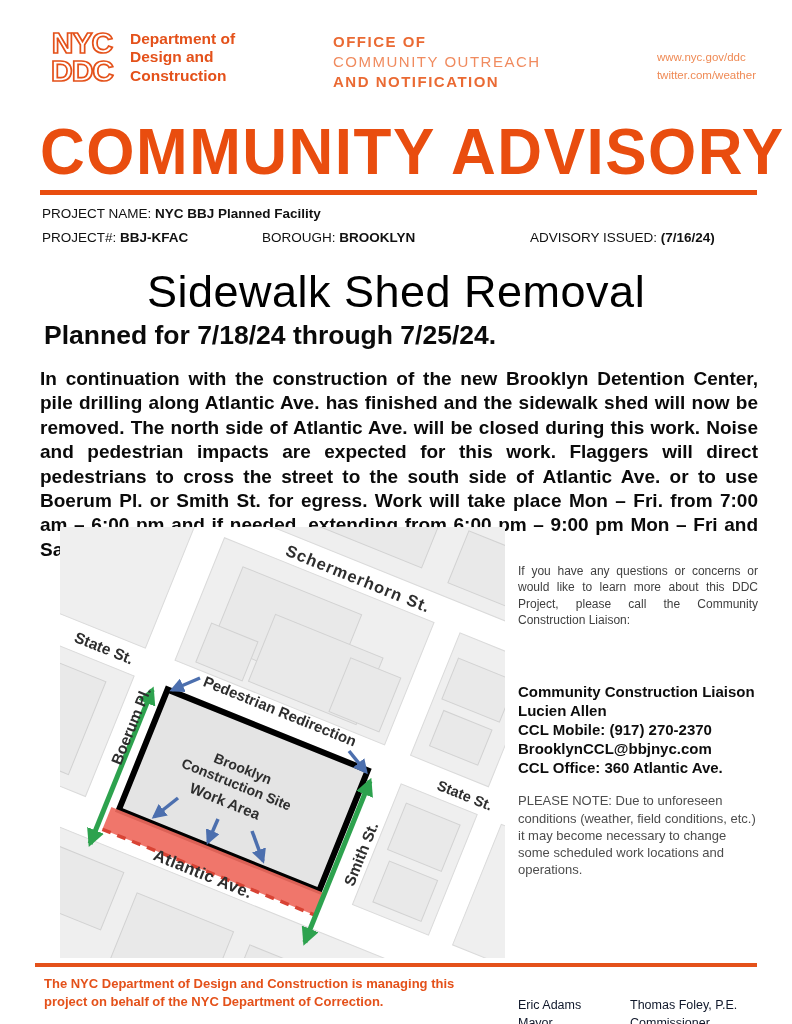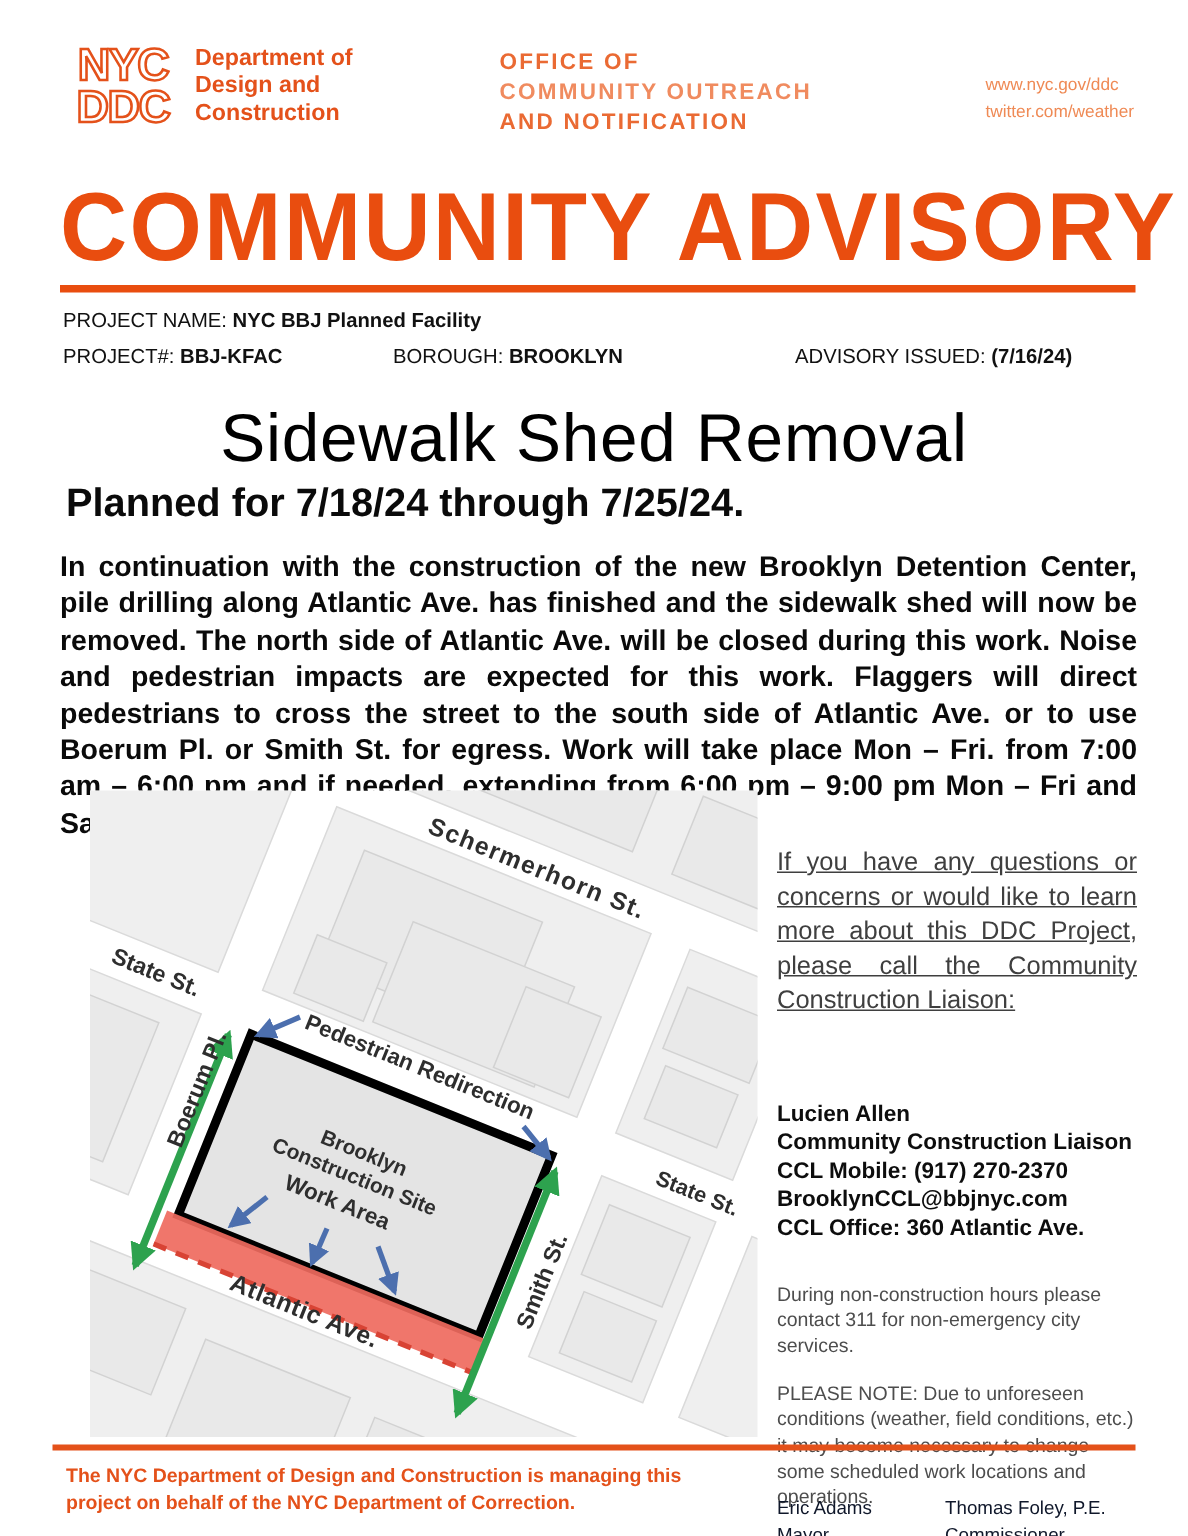--- a/index.html
+++ b/index.html
@@ -7,21 +7,21 @@
     position:relative;width:792px;height:1024px;margin:0 auto;
     background:#ffffff;overflow:hidden;
     font-family:"Liberation Sans","DejaVu Sans",sans-serif;color:#111;
   }
   
   .logo{position:absolute;left:40px;top:27px;width:84px;height:60px;}
   .dept{position:absolute;left:130px;top:30px;font-size:15.5px;font-weight:bold;
         color:#E4511A;line-height:1.18;}
   .office{position:absolute;left:333px;top:32px;font-size:15px;letter-spacing:1.5px;line-height:1.32;}
   .office .o-strong{color:#EA6A33;font-weight:700;}
-  .office .o-light{color:#F08B5F;font-weight:700;}
+  .office .o-light{color:#F08B5F;font-weight:400;}
   .links{position:absolute;right:36px;top:49px;text-align:left;font-size:11.5px;
          color:#EF8A55;line-height:1.55;}
   .links a{color:#EF8A55;text-decoration:none;}
   
   .adv-title{position:absolute;left:40px;top:118px;width:717px;
     font-size:62px;font-weight:800;letter-spacing:1.5px;color:#E94D0F;
     white-space:nowrap;line-height:1.05;transform:scaleY(1.04);transform-origin:top left;}
   .adv-rule{position:absolute;left:40px;top:190px;width:717px;height:5px;background:#E94D0F;}
   
   .proj{position:absolute;left:42px;width:715px;font-size:13.5px;color:#111;}
@@ -35,21 +35,21 @@
   .body-par{position:absolute;left:40px;top:367px;width:718px;
     font-size:19px;font-weight:bold;line-height:1.285;color:#0a0a0a;
     text-align:justify;text-align-last:left;}
   .body-par .u{text-decoration:underline;}
   
   .map{position:absolute;left:60px;top:527px;width:445px;height:431px;}
   .map svg{display:block;}
   .map text{font-family:"Liberation Sans","DejaVu Sans",sans-serif;font-weight:bold;fill:#2e2e2e;}
   
   .rightcol{position:absolute;left:518px;top:563px;width:240px;}
-  .intro{font-size:17px;color:#3f3f3f;line-height:1.36;text-align:justify;text-align-last:left;text-decoration:underline;}
+  .intro{font-size:12px;color:#3f3f3f;line-height:1.36;text-align:justify;text-align-last:left;}
   .contact{margin-top:54px;font-size:15px;font-weight:bold;color:#0d0d0d;line-height:1.27;}
   .note{margin-top:26px;font-size:13px;color:#4d4d4d;line-height:1.32;}
   .note2{margin-top:15px;font-size:13px;color:#4d4d4d;line-height:1.32;}
   
   .foot-rule{position:absolute;left:35px;top:963px;width:722px;height:4px;background:#E4511A;}
   .foot-managing{position:absolute;left:44px;top:975px;width:450px;
     font-size:13px;font-weight:bold;color:#E4511A;line-height:1.35;}
   .foot-person{position:absolute;top:997px;font-size:12.5px;color:#0f172a;line-height:1.42;}
   .foot-mayor{left:518px;}
   .foot-comm{left:630px;}
@@ -169,27 +169,26 @@
       <text transform="translate(163 279) rotate(22)" text-anchor="middle" font-size="15">Work Area</text>
       <text transform="translate(141 352) rotate(22)" text-anchor="middle" font-size="16.5" letter-spacing=".5">Atlantic Ave.</text>
       <text transform="translate(306 329) rotate(-68)" text-anchor="middle" font-size="15.5">Smith St.</text>
       <text transform="translate(403 273) rotate(22)" text-anchor="middle" font-size="14.5">State St.</text>
     </svg>
   </div>
 
   <div class="rightcol">
     <div class="intro">If you have any questions or concerns or would like to learn more about this DDC Project, please call the Community Construction Liaison:</div>
     <div class="contact">
+      <div>Community Construction Liaison</div>
       <div>Lucien Allen</div>
-      <div>Community Construction Liaison</div>
       <div>CCL Mobile: (917) 270-2370</div>
       <div>BrooklynCCL@bbjnyc.com</div>
       <div>CCL Office: 360 Atlantic Ave.</div>
     </div>
-    <div class="note">During non-construction hours please contact 311 for non-emergency city services.</div>
     <div class="note2">PLEASE NOTE: Due to unforeseen conditions (weather, field conditions, etc.) it may become necessary to change some scheduled work locations and operations.</div>
   </div>
 
   <div class="foot-rule"></div>
   <div class="foot-managing">The NYC Department of Design and Construction is managing this project on behalf of the NYC Department of Correction.</div>
   <div class="foot-person foot-mayor">
     <div>Eric Adams</div>
     <div>Mayor</div>
   </div>
   <div class="foot-person foot-comm">

